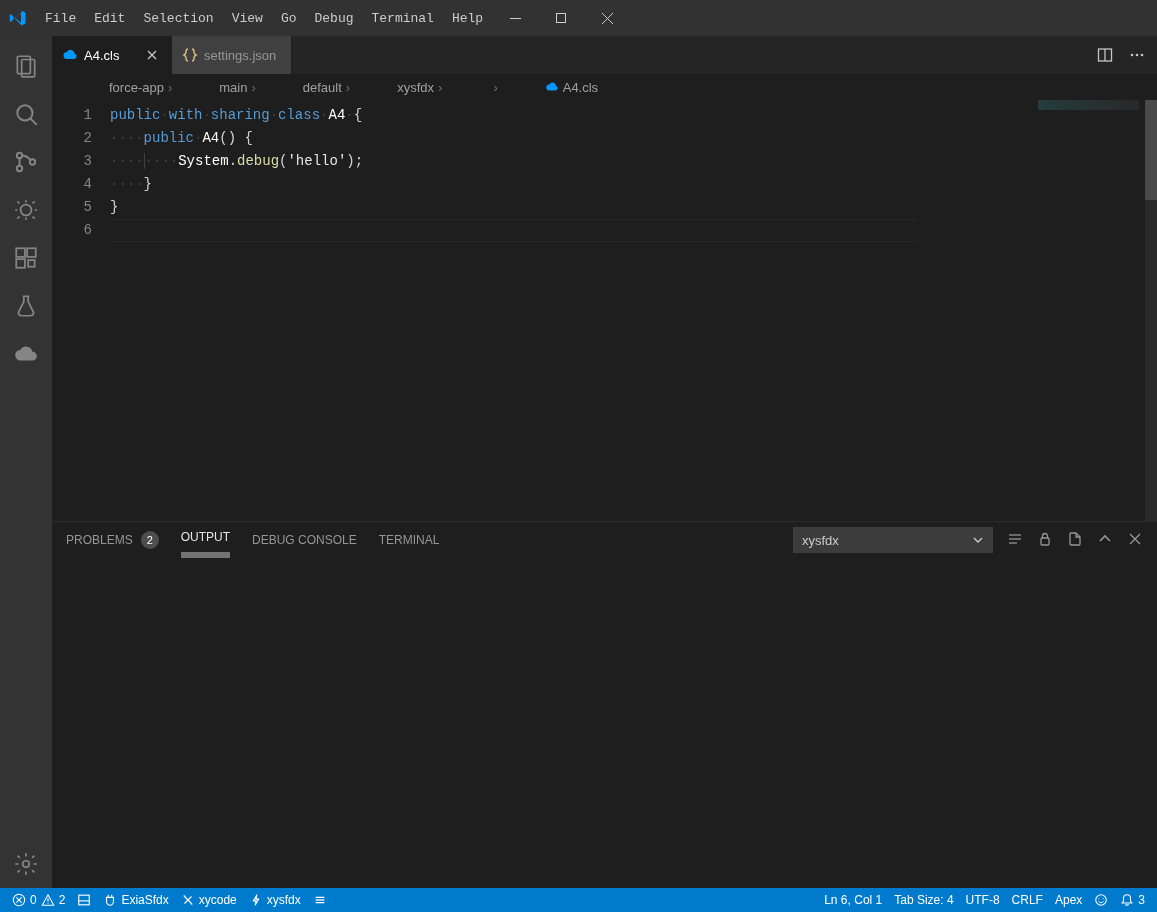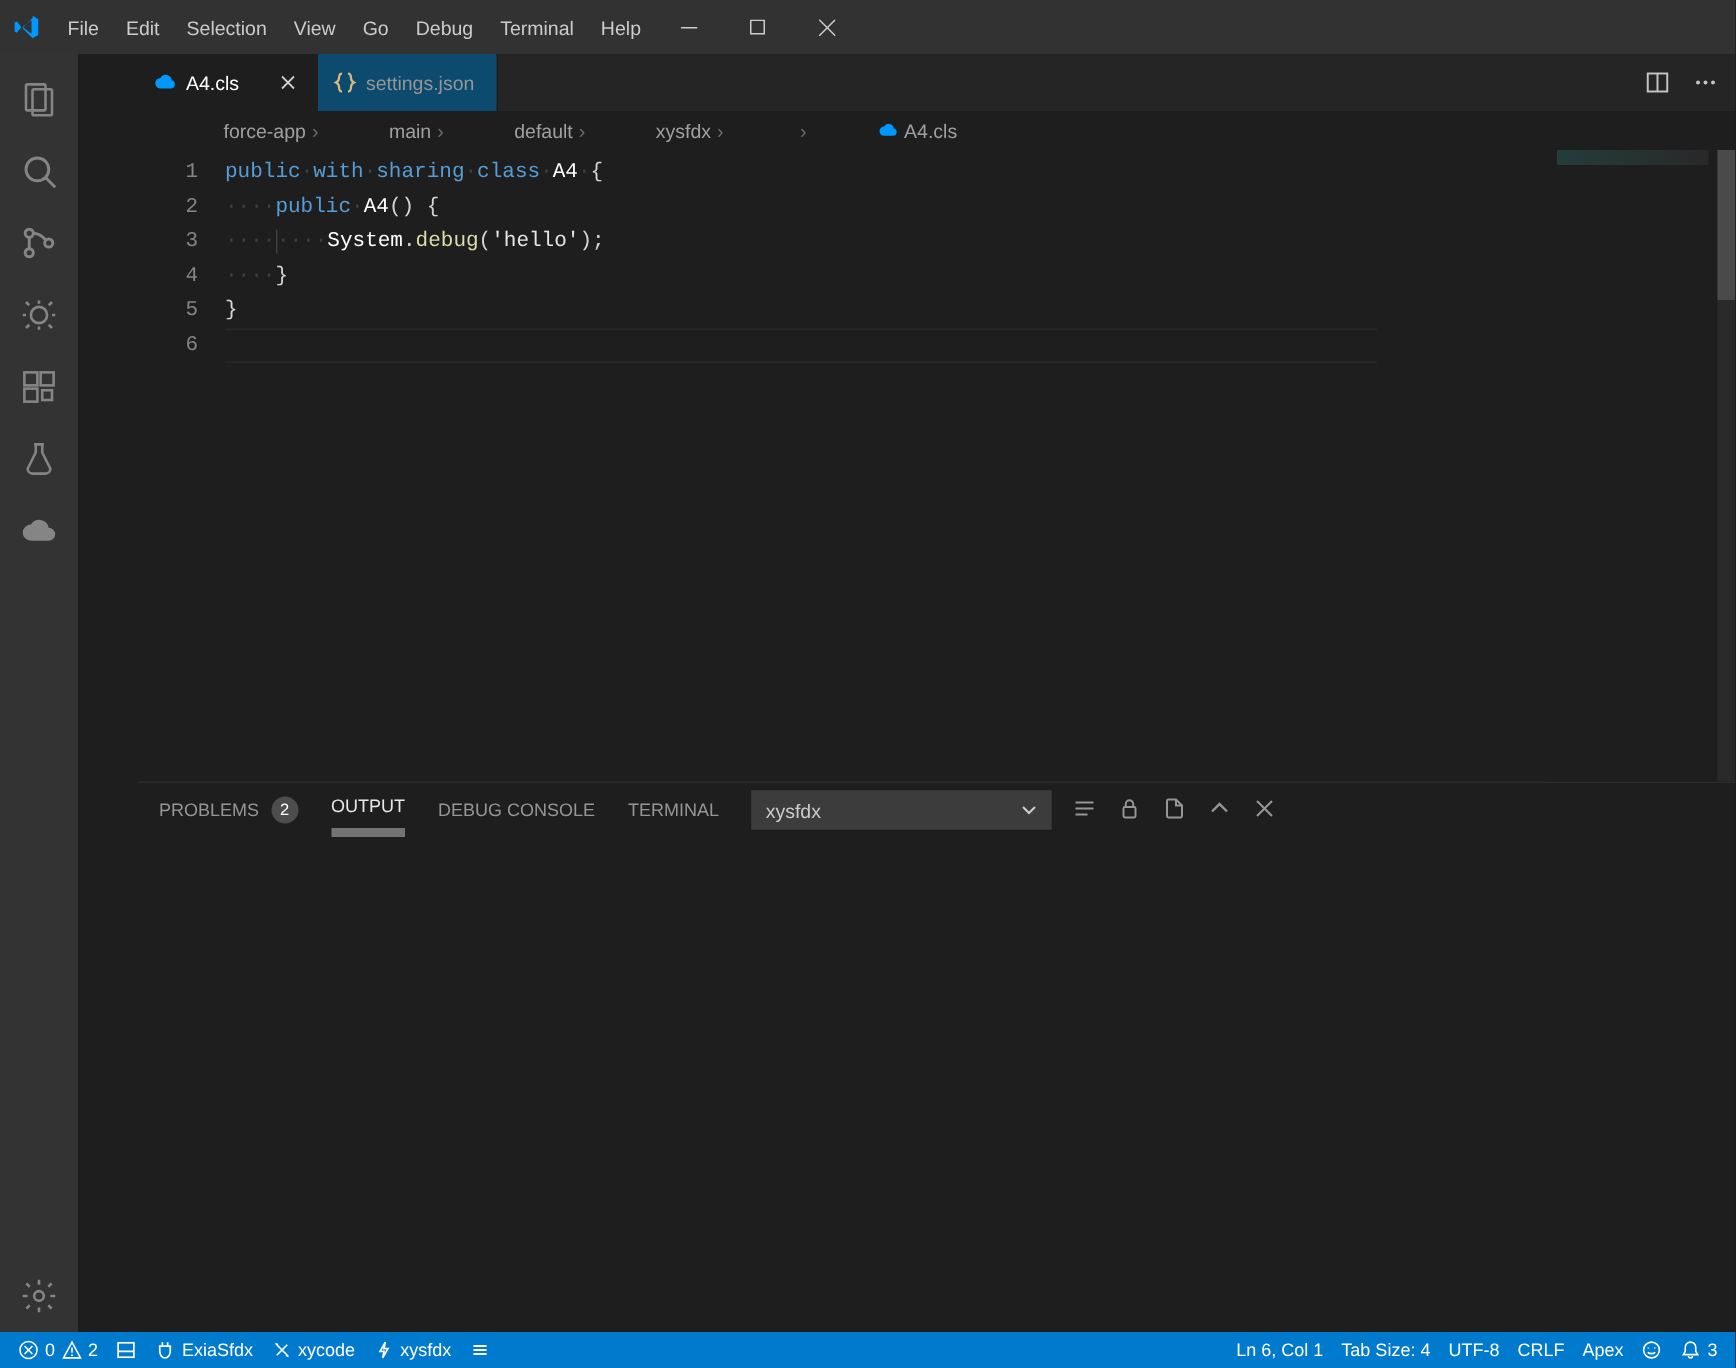--- a/index.html
+++ b/index.html
@@ -28,40 +28,40 @@
   display: flex; align-items: center; justify-content: center;
 }
 .app-icon svg { width: 18px; height: 18px; }
 .menubar { display: flex; }
 .menubar .menu-item {
   padding: 0 9px;
   height: 36px;
   display: flex; align-items: center;
   font-size: 13px;
   cursor: default;
+  font-family: Liberation Mono, monospace;
 }
 .title-center {
   flex: 1;
   text-align: center;
   font-size: 13px;
   color: #cccccc;
   opacity: 0.9;
 }
 .win-controls { display: flex; }
 .win-btn {
   width: 46px; height: 36px;
   display: flex; align-items: center; justify-content: center;
   color: #cccccc;
 }
 
 .main-area {
   flex: 1;
   display: flex;
   min-height: 0;
-  gap: 40px;
 }
 
 .activitybar {
   width: 52px;
   background: #333333;
   display: flex;
   flex-direction: column;
   align-items: center;
   padding-top: 6px;
 }
@@ -88,21 +88,21 @@
   height: 38px;
   align-items: stretch;
 }
 .tab {
   display: flex;
   align-items: center;
   padding: 0 10px;
   gap: 6px;
   font-size: 13px;
   color: #969696;
-  background: #0c4a6e;
+  background: #404040;
   border-right: 1px solid #1e1e1e;
   min-width: 120px;
   cursor: pointer;
 }
 .tab.active {
   background: #1e1e1e;
   color: #ffffff;
 }
 .tab .tab-icon { width: 16px; height: 16px; display:flex; align-items:center; justify-content:center; }
 .tab .tab-close {
@@ -200,20 +200,21 @@
 .str { color: #e5e5e5; }
 .pln { color: #d4d4d4; }
 .ws-dot { color: #404040; }
 .indent-guide { border-left: 1px solid #404040; }
 
 .panel {
   height: 367px;
   background: #1e1e1e;
   border-top: 1px solid #2b2b2b;
   display: flex;
+  flex-direction: column;
 }
 .panel-tabs {
   height: 36px;
   display: flex;
   align-items: center;
   padding: 0 14px;
   gap: 22px;
   color: #969696;
   font-size: 12px;
 }

